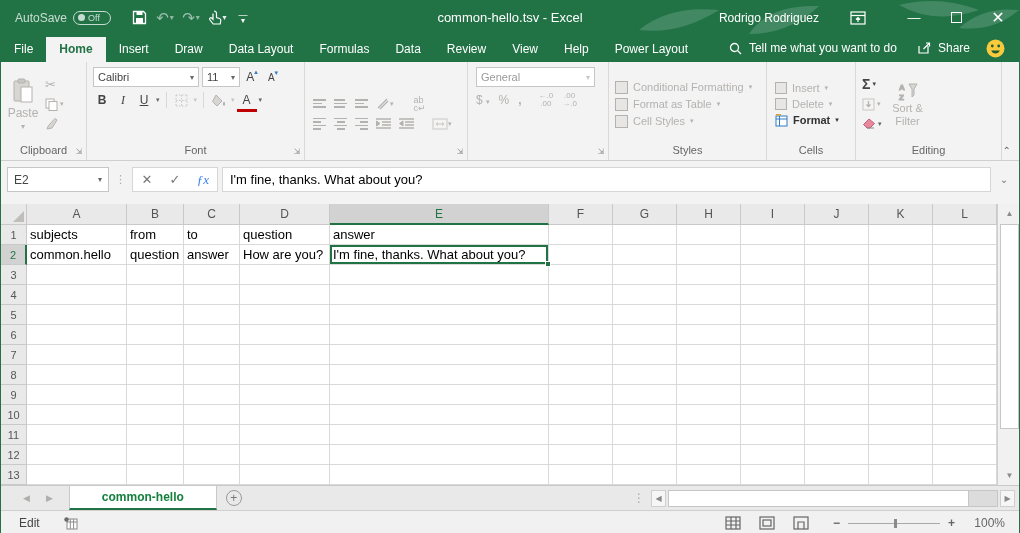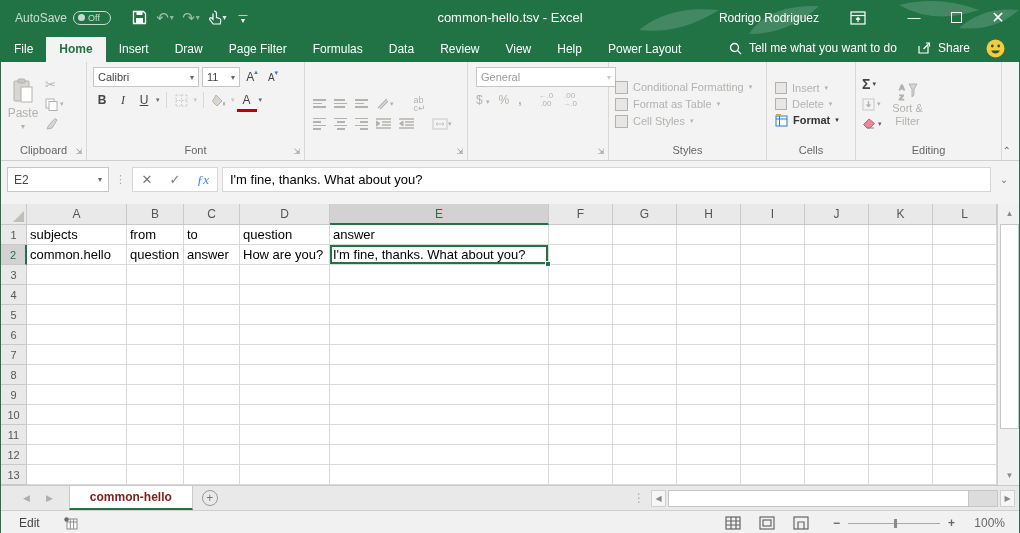--- a/index.html
+++ b/index.html
@@ -65,21 +65,21 @@
   .vdiv { width:1px; height:16px; background:#d8d8d8; margin:0 3px; }
 
   
   .g-align .rg-body { flex-direction:column; padding:2px 6px; gap:6px; justify-content:center; }
   .al-row { display:flex; align-items:center; gap:8px; }
   .lines { display:flex; flex-direction:column; gap:2px; }
   .lines span { height:1.5px; background:#b4b2af; display:block; }
 
   
   .g-num .rg-body { flex-direction:column; padding:2px 6px; gap:5px; }
-  .numfmt { width:140px; color:#9a9a9a; }
+  .numfmt { width:119px; color:#9a9a9a; }
   .num-row { display:flex; align-items:center; gap:9px; font-size:12px; }
   .decbtn { font-size:8px; line-height:8px; text-align:center; }
 
   
   .g-styles .rg-body { flex-direction:column; justify-content:center; gap:4px; padding:0 4px; }
   .style-item { display:flex; align-items:center; gap:5px; font-size:11px; }
   .sq { width:13px; height:13px; border:1px solid #b4b2af; background:#e8e6e4; flex:none; }
 
   
   .g-cells .rg-body { flex-direction:column; justify-content:center; gap:4px; padding:0 6px; }
@@ -120,21 +120,21 @@
 
   
   .vscroll { width:24px; border-left:1px solid #d0cece; background:#f1f1f1; display:flex; flex-direction:column; align-items:stretch; flex:none; }
   .vs-btn { height:19px; display:flex; align-items:center; justify-content:center; color:#8a8a8a; font-size:8px; background:#f1f1f1; border:1px solid #f1f1f1; }
   .vs-thumb { margin:1px 2px; height:205px; background:#fff; border:1px solid #c6c6c6; }
   .vs-track { flex:1; }
 
   
   .sheetbar { height:25px; background:#e9e9e9; border-top:1px solid #c9c9c9; display:flex; align-items:stretch; flex:none; }
   .nav-arrows { display:flex; align-items:center; gap:16px; padding:0 16px 0 22px; color:#b0aeab; font-size:9px; }
-  .sheettab { background:#fff; color:#7f1d1d; font-weight:bold; font-size:12px; display:flex; align-items:center; padding:0 20px; border-right:1px solid #c9c9c9; border-left:1px solid #c9c9c9; border-bottom:2px solid #217346; }
+  .sheettab { background:#fff; color:#15803d; font-weight:bold; font-size:12px; display:flex; align-items:center; padding:0 32px; border-right:1px solid #c9c9c9; border-left:1px solid #c9c9c9; border-bottom:2px solid #217346; }
   .addsheet { width:34px; display:flex; align-items:center; justify-content:center; }
   .plus-circ { width:16px; height:16px; border:1px solid #9a9a9a; border-radius:50%; color:#777; font-size:12px; line-height:14px; text-align:center; }
   .sb-dots { display:flex; align-items:center; color:#aaa; padding:0 6px; margin-left:auto; }
   .hscroll { display:flex; align-items:center; gap:2px; padding-right:4px; }
   .hs-btn { width:15px; height:17px; background:#f6f6f6; border:1px solid #d0cece; color:#8a8a8a; font-size:8px; display:flex; align-items:center; justify-content:center; }
   .hs-track { width:330px; height:17px; background:#dcdcdc; border:1px solid #c6c6c6; position:relative; }
   .hs-thumb { position:absolute; left:0; top:0; bottom:0; width:300px; background:#fff; border-right:1px solid #c6c6c6; }
 
   
   .statusbar { height:25px; background:#f1f1f1; border-top:1px solid #d0cece; display:flex; align-items:center; flex:none; font-size:12px; color:#444; }
@@ -211,21 +211,21 @@
       <div class="winbtn" style="font-size:16px">✕</div>
     </div>
   </div>
 
   <div class="tabrow">
     <div id="tabs-host" style="display:flex;align-items:flex-end">
         <div class="rtab">File</div>
         <div class="rtab active">Home</div>
         <div class="rtab">Insert</div>
         <div class="rtab">Draw</div>
-        <div class="rtab">Page Filter</div>
+        <div class="rtab">Data Layout</div>
         <div class="rtab">Formulas</div>
         <div class="rtab">Data</div>
         <div class="rtab">Review</div>
         <div class="rtab">View</div>
         <div class="rtab">Help</div>
         <div class="rtab">Power Layout</div>
       </div>
     <div class="spacer"></div>
     <div class="tellme">
       <svg width="13" height="13" viewBox="0 0 13 13">

